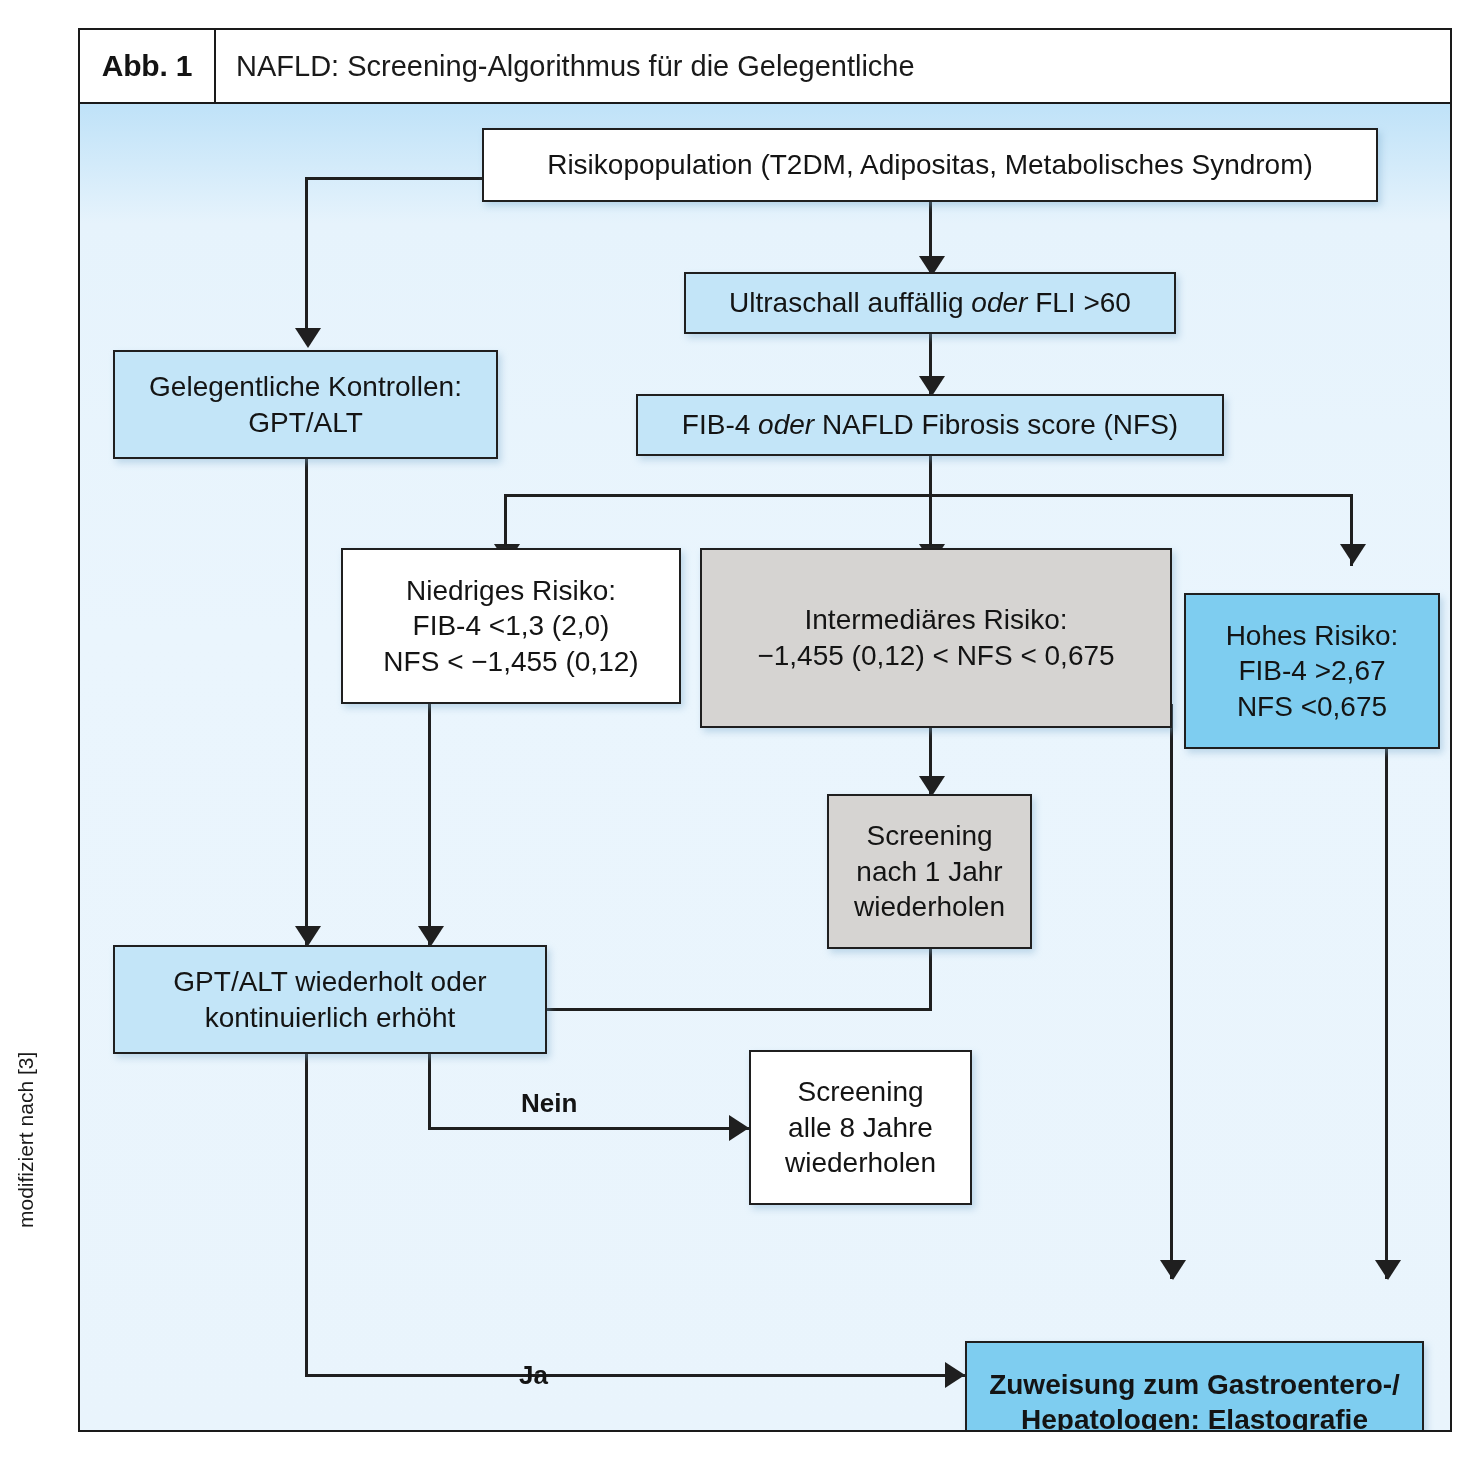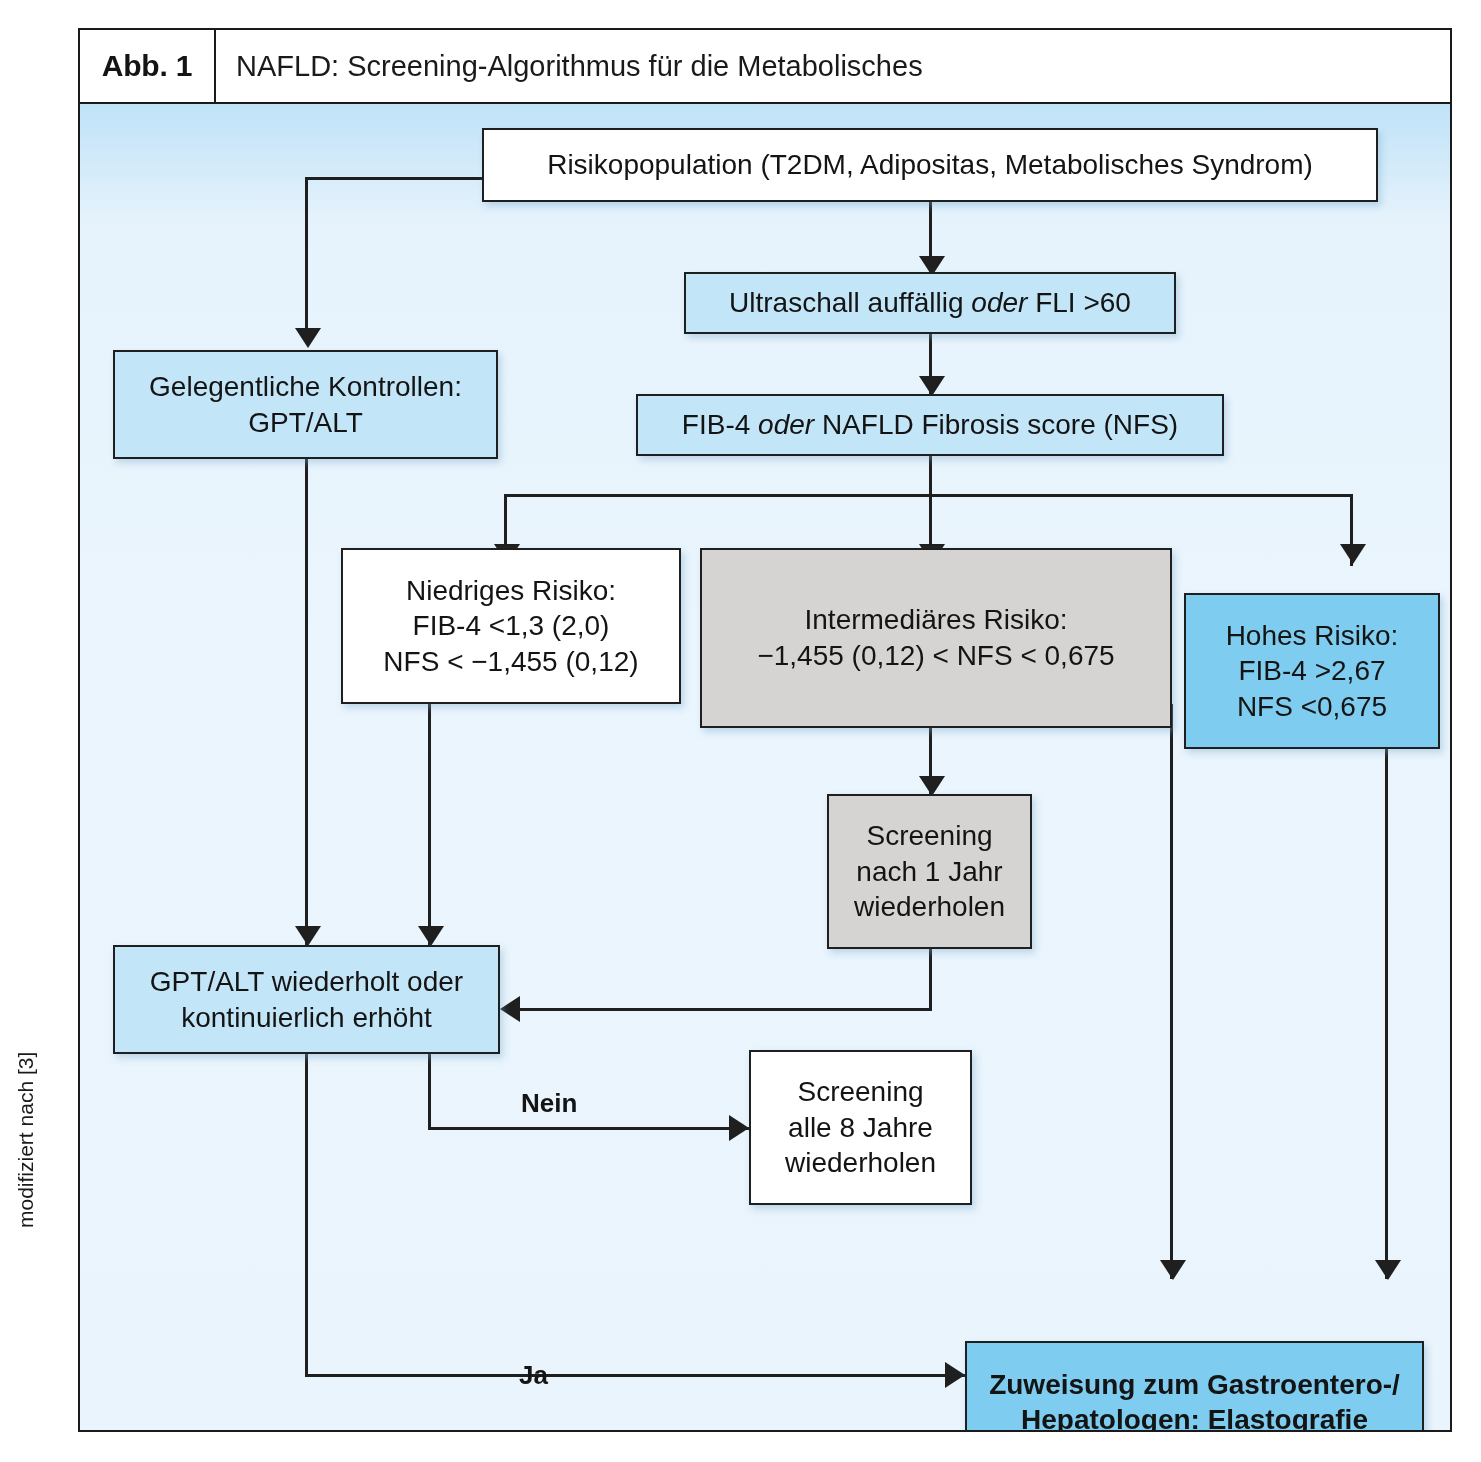--- a/index.html
+++ b/index.html
@@ -163,21 +163,21 @@
 <body>
 
 <div id="page">
 
   <div class="credit">modifiziert nach [3]</div>
 
   <div class="fig-frame">
 
     <div class="fig-header">
       <div class="fig-label">Abb. 1</div>
-      <div class="fig-title">NAFLD: Screening-Algorithmus für die Metabolisches</div>
+      <div class="fig-title">NAFLD: Screening-Algorithmus für die Gelegentliche</div>
     </div>
 
     <div class="canvas">
 
       <div class="ln-h" style="left:225px; top:73px; width:260px;"></div>
       <div class="ln-v" style="left:225px; top:73px; height:156px;"></div>
       <div class="arrow-down" style="left:215px; top:224px;"></div>
 
       <div class="ln-v" style="left:849px; top:98px; height:70px;"></div>
       <div class="arrow-down" style="left:839px; top:152px;"></div>
@@ -254,21 +254,21 @@
         <span class="ln">FIB-4 &gt;2,67</span>
         <span class="ln">NFS &lt;0,675</span>
       </div>
 
       <div class="node gray" style="left:747px; top:690px; width:205px; height:155px;">
         <span class="ln">Screening</span>
         <span class="ln">nach 1 Jahr</span>
         <span class="ln">wiederholen</span>
       </div>
 
-      <div class="node lightblue" style="left:33px; top:841px; width:387px; height:109px;">
+      <div class="node lightblue" style="left:33px; top:841px; width:434px; height:109px;">
         <span class="ln">GPT/ALT wiederholt oder</span>
         <span class="ln">kontinuierlich erhöht</span>
       </div>
 
       <div class="node white" style="left:669px; top:946px; width:223px; height:155px;">
         <span class="ln">Screening</span>
         <span class="ln">alle 8 Jahre</span>
         <span class="ln">wiederholen</span>
       </div>
 

